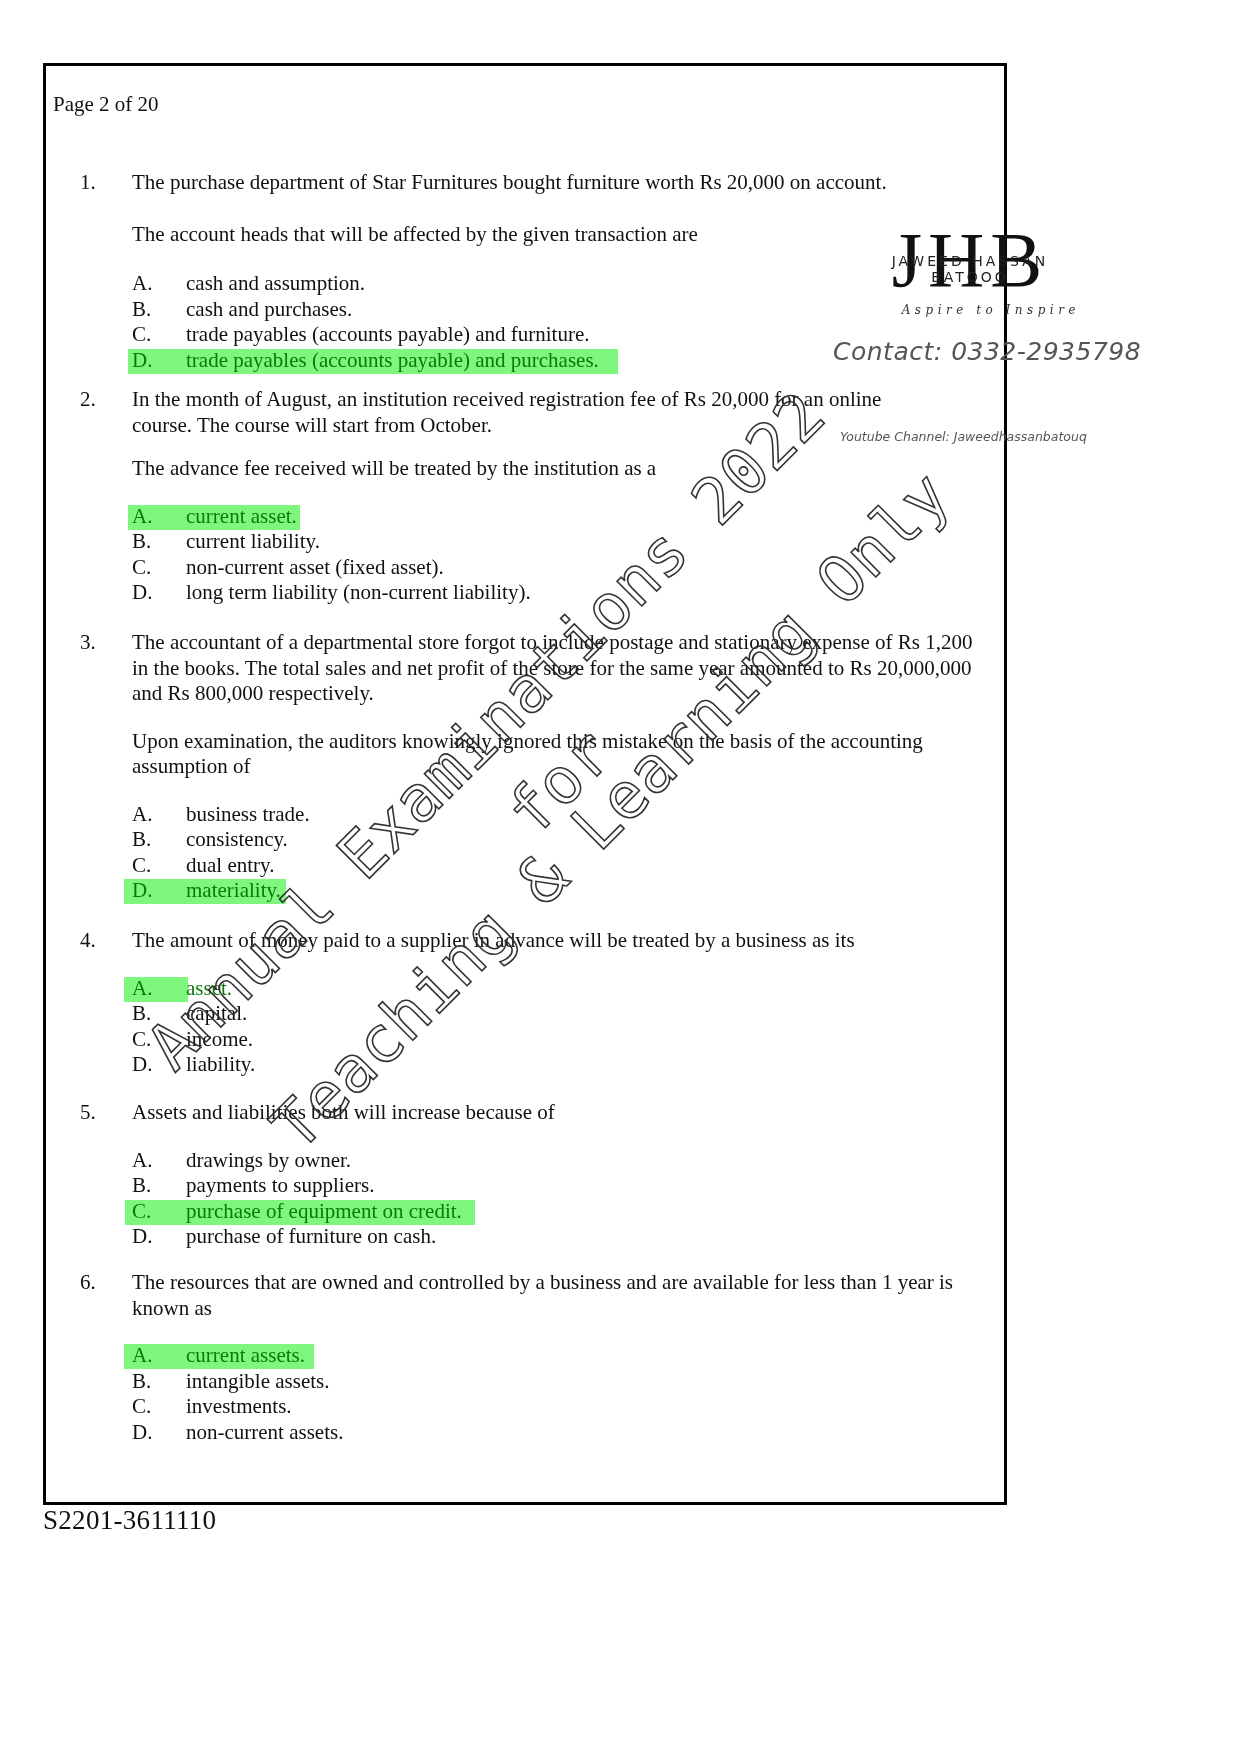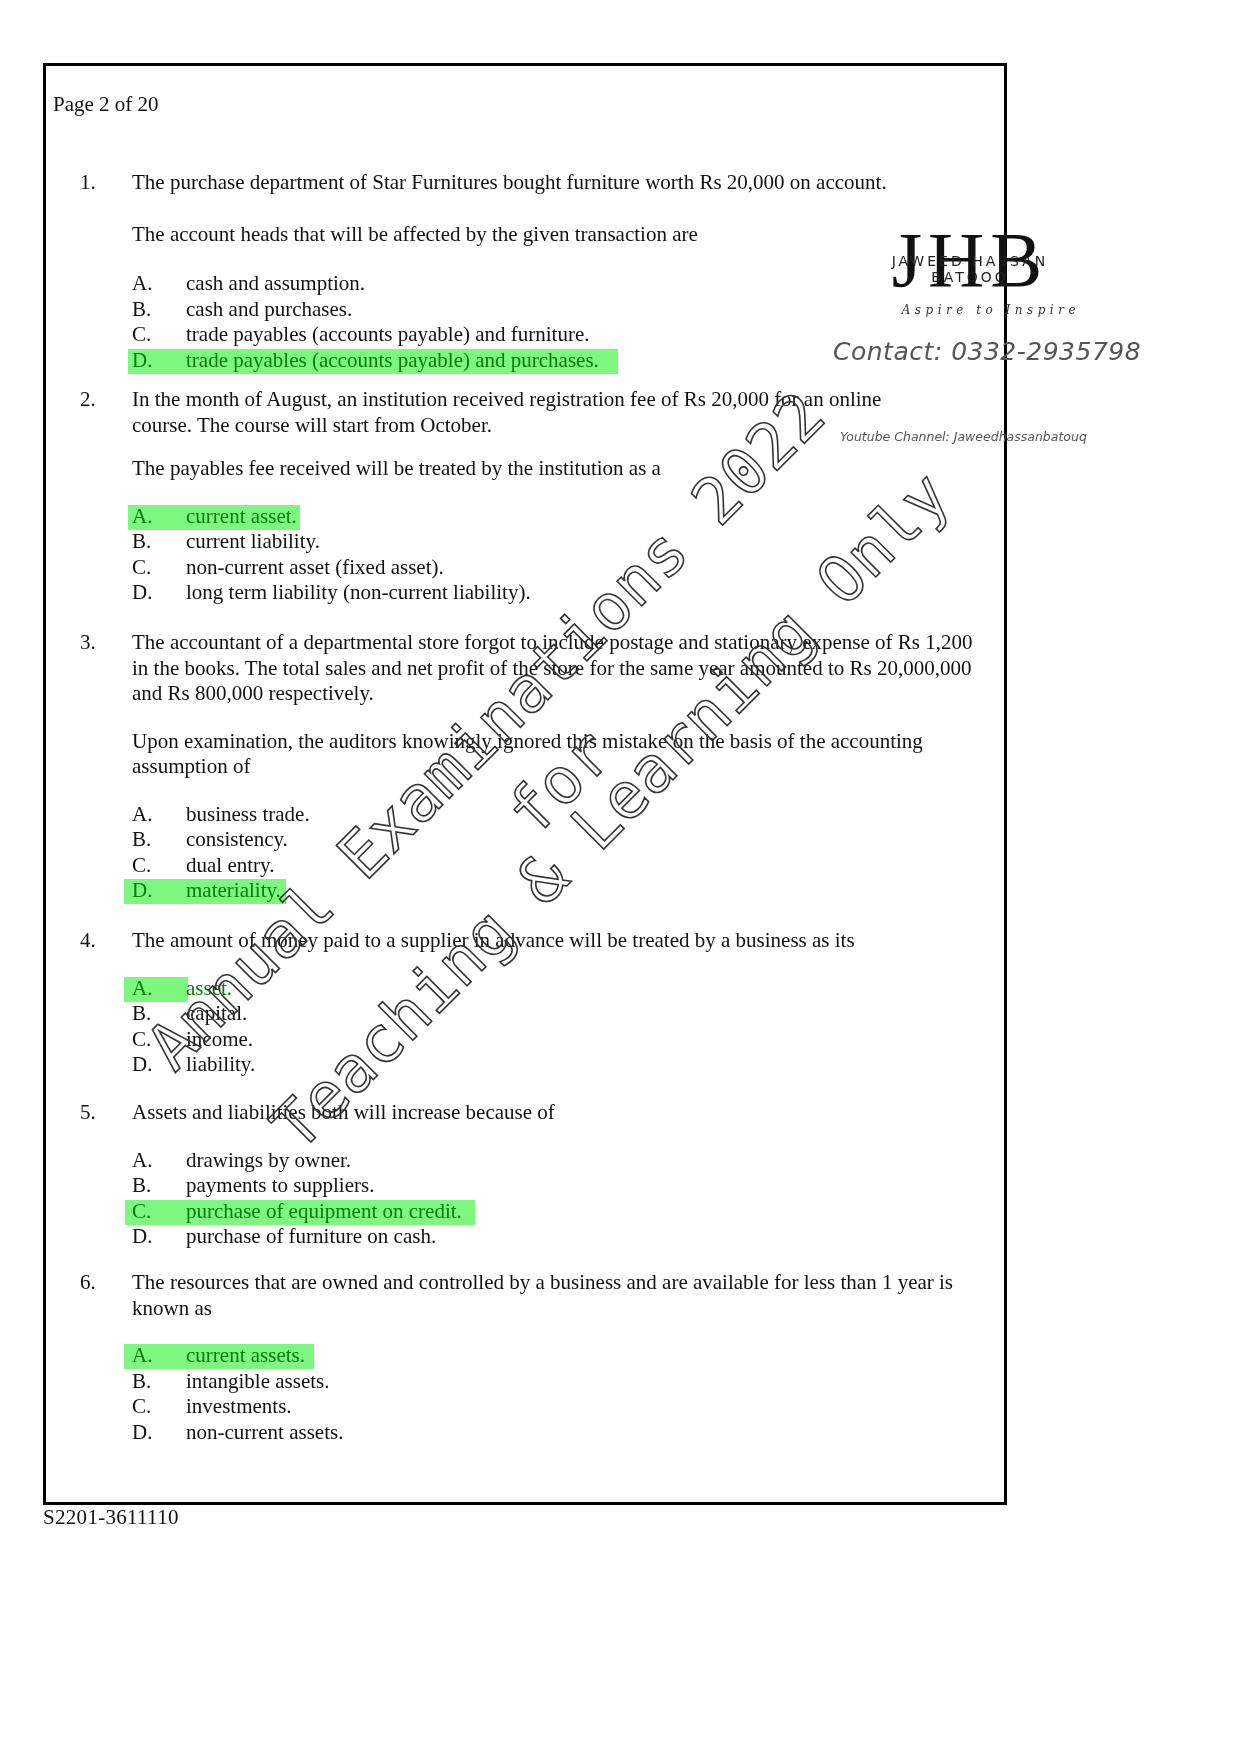--- a/index.html
+++ b/index.html
@@ -1,21 +1,21 @@
 <!DOCTYPE html>
 <html><head>
 <meta charset="utf-8">
 <style>
   html, body { margin:0; padding:0; background:#ffffff; }
   body { width:1241px; height:1756px; position:relative; overflow:hidden;
          font-family:"Liberation Serif", "DejaVu Serif", serif; color:#111; }
   .page-border { position:absolute; left:43px; top:63px; width:958px; height:1436px;
                  border:3px solid #000; box-sizing:content-box; }
   .page-num { position:absolute; left:53px; top:92px; font-size:21px; }
-  .footer-code { position:absolute; left:43px; top:1505px; font-size:21px; letter-spacing:0.3px; }
+  .footer-code { position:absolute; left:43px; top:1505px; font-size:27px; letter-spacing:0.3px; }
   .q { position:absolute; left:80px; width:910px; font-size:21px; line-height:25.5px; }
   .q .num { position:absolute; left:0; top:0; }
   .q .stem { margin-left:52px; }
   .q .stem p { margin:0; }
   .q .stem p + p { margin-top:18px; }
   .opts { margin-left:48px; margin-top:22px; }
   .opt { position:relative; height:25.5px; white-space:nowrap; }
   .opt .lt { position:absolute; left:4px; }
   .opt .tx { position:absolute; left:58px; }
   .opt.hl { }
@@ -73,21 +73,21 @@
         <span class="lt">D.</span>
         <span class="tx">trade payables (accounts payable) and purchases.</span>
       </div>
   </div>
 </div>
 
 <div class="q" style="top:387px">
   <span class="num">2.</span>
   <div class="stem" style="width:800px">
     <p>In the month of August, an institution received registration fee of Rs 20,000 for an online course. The course will start from October.</p>
-    <p>The payables fee received will be treated by the institution as a</p>
+    <p>The advance fee received will be treated by the institution as a</p>
   </div>
   <div class="opts">
     <div class="opt hl">
         <span class="band" style="width:172px"></span>
         <span class="lt">A.</span>
         <span class="tx">current asset.</span>
       </div>
     <div class="opt">
         <span class="lt">B.</span>
         <span class="tx">current liability.</span>

